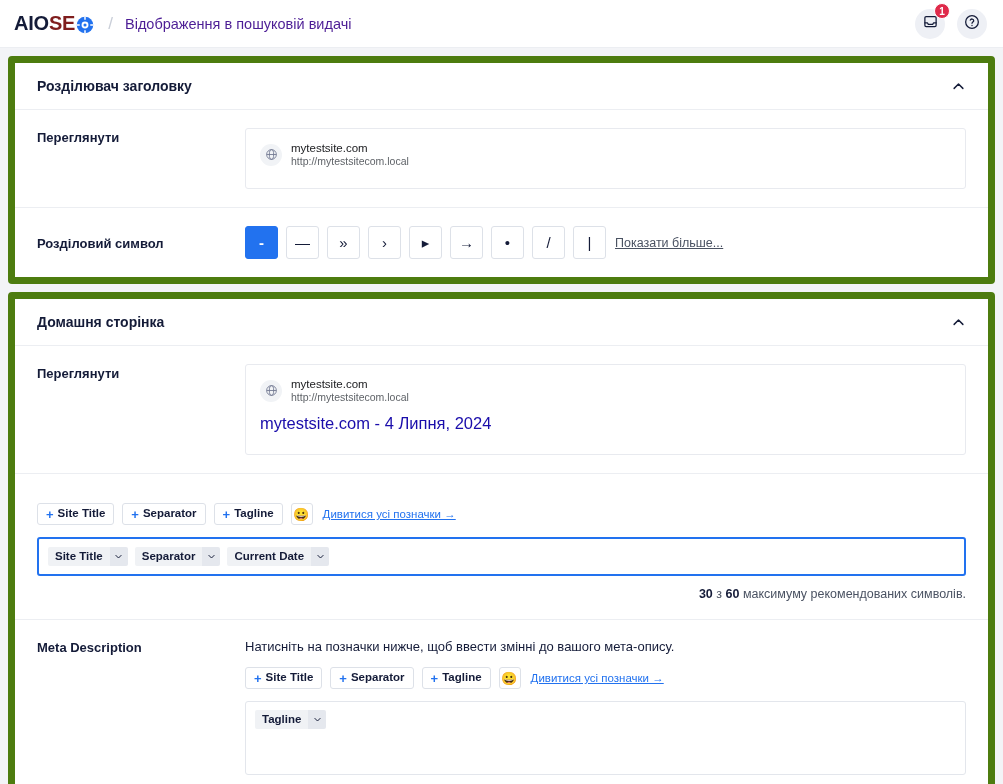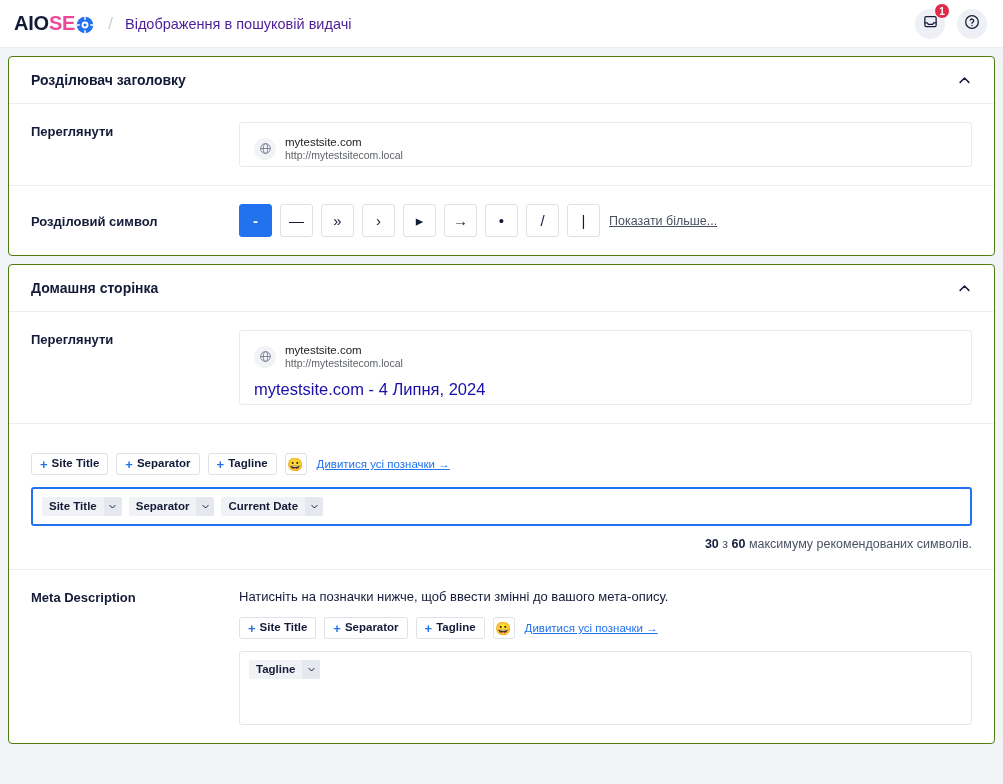--- a/index.html
+++ b/index.html
@@ -14,21 +14,21 @@
   
   .topbar {
     height: 48px; background: #ffffff;
     display: flex; align-items: center;
     padding: 0 16px 0 14px;
     border-bottom: 1px solid #eceef2;
     position: relative;
   }
   .logo { display: flex; align-items: center; font-size: 20px; font-weight: 700; letter-spacing: -0.2px; }
   .logo .aio { color: #141B38; }
-  .logo .se  { color: #ec4899; }
+  .logo .se  { color: #7f1d1d; }
   .logo-mark {
     width: 18px; height: 18px; margin-left: 1px;
     display: inline-block; position: relative; top: 1px;
   }
   .breadcrumb-sep { color: #c9ced8; margin: 0 12px 0 14px; font-size: 17px; font-weight: 400; }
   .breadcrumb-title { color: #4c1d95; font-size: 14.5px; font-weight: 400; }
 
   .topbar-right { margin-left: auto; display: flex; align-items: center; gap: 12px; }
   .round-btn {
     width: 30px; height: 30px; border-radius: 50%;
@@ -38,21 +38,21 @@
   .badge {
     position: absolute; top: -6px; right: -5px;
     min-width: 16px; height: 16px; padding: 0 4px;
     border-radius: 9px; background: #DF2A4A; color: #fff;
     font-size: 10px; font-weight: 700; line-height: 16px; text-align: center;
     border: 1.5px solid #fff;
   }
 
   
   .card {
-    background: #fff; border: 1px solid #4d7c0f; border-radius: 4px;
+    background: #fff; border: 7px solid #4d7c0f; border-radius: 4px;
     margin: 8px 8px 0 8px;
   }
   .card-head {
     height: 47px; display: flex; align-items: center;
     padding: 0 22px 0 22px; border-bottom: 1px solid #eceef2;
   }
   .card-title { font-size: 14px; font-weight: 700; color: #141B38; }
   .chev { margin-left: auto; cursor: pointer; display: flex; }
 
   .row {
@@ -63,21 +63,21 @@
   .row-label {
     width: 208px; flex: 0 0 208px;
     font-size: 13px; font-weight: 700; color: #141B38;
     padding-top: 2px;
   }
   .row-body { flex: 1; min-width: 0; }
 
   
   .snippet {
     border: 1px solid #e8eaef; border-radius: 3px;
-    padding: 12px 14px 4px 14px; background: #fff;
+    padding: 12px 14px 20px 14px; background: #fff;
   }
   .snip-top { display: flex; align-items: center; gap: 9px; }
   .favicon {
     width: 22px; height: 22px; border-radius: 50%; background: #f1f3f6;
     display: flex; align-items: center; justify-content: center; flex: 0 0 22px;
   }
   .snip-site { font-size: 11.5px; color: #202124; line-height: 14px; }
   .snip-url  { font-size: 10.5px; color: #5f6368; line-height: 13px; }
   .snip-title {
     margin-top: 9px; font-size: 16.5px; color: #1a0dab; line-height: 21px;

